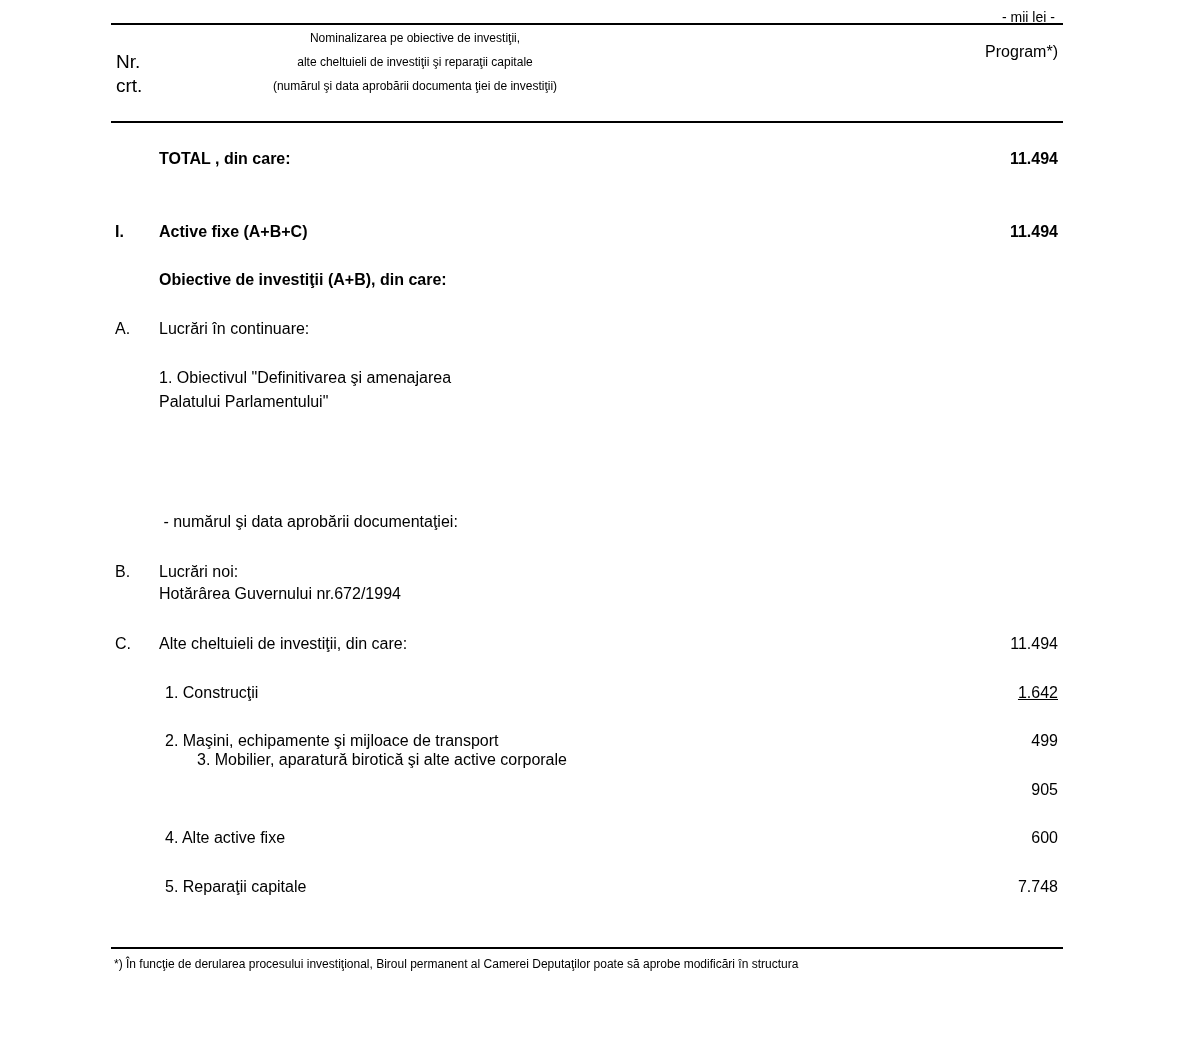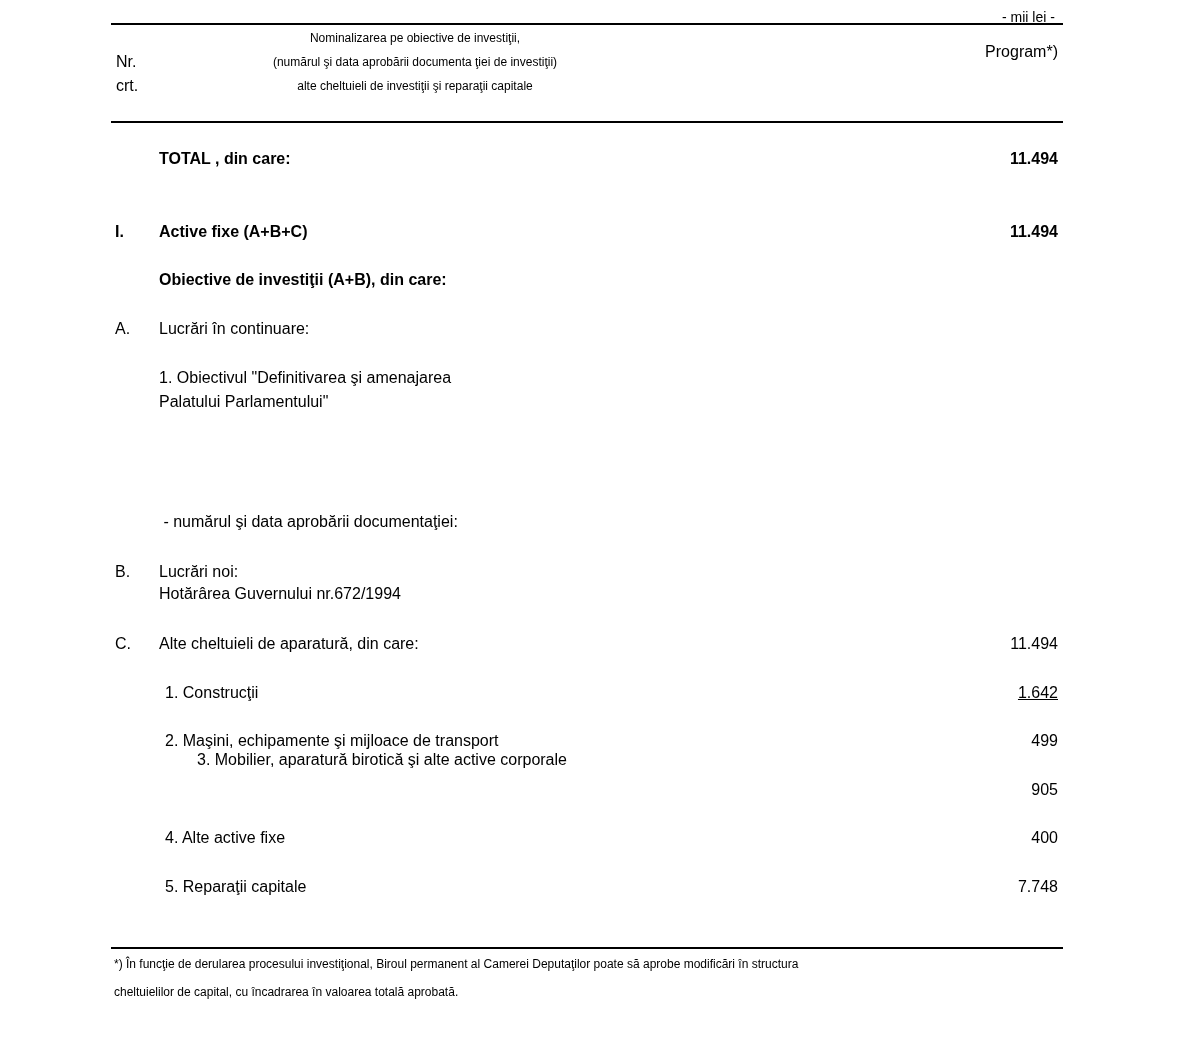--- a/index.html
+++ b/index.html
@@ -19,21 +19,21 @@
     .unit {
       left: 1002px; top: 9px; font-size: 14px;
     }
     .rule {
       position: absolute;
       left: 111px;
       width: 952px;
       height: 2px;
       background: #000;
     }
-    .hdr-text { font-size: 16px; line-height: 24px; }
+    .hdr-text { font-size: 19px; line-height: 24px; }
     .hdr-center {
       position: absolute;
       left: 180px;
       width: 470px;
       text-align: center;
       top: 26px;
       font-size: 12px;
       line-height: 24px;
     }
     .hdr-center div { white-space: nowrap; }
@@ -56,22 +56,22 @@
 <body>
 
 <div class="abs unit">- mii lei -</div>
 <div class="rule" style="top:23px;"></div>
 
 <div class="abs hdr-text" style="left:116px; top:50px;">Nr.</div>
 <div class="abs hdr-text" style="left:116px; top:74px;">crt.</div>
 
 <div class="hdr-center">
   <div>Nominalizarea pe obiective de investiţii,</div>
+  <div>alte cheltuieli de investiţii şi reparaţii capitale</div>
   <div>(numărul şi data aprobării documenta ţiei de investiţii)</div>
-  <div>alte cheltuieli de investiţii şi reparaţii capitale</div>
 </div>
 
 <div class="num" style="top:43px;text-align:right;">Program*)</div>
 
 <div class="rule" style="top:121px;"></div>
 
 <div class="abs row-label bold" style="left:159px; top:150px;">TOTAL , din care:</div>
 <div class="num bold" style="top:150px;">11.494</div>
 
 <div class="abs row-label bold" style="left:115px; top:223px;">I.</div>
@@ -90,35 +90,34 @@
 
 <div class="abs multiline" style="left:159px; top:462px; white-space:pre;">
   <div style="white-space:pre;"> - numărul şi data aprobării documentaţiei:</div>
   <div>Hotărârea Guvernului nr.672/1994</div>
 </div>
 
 <div class="abs row-label" style="left:115px; top:563px;">B.</div>
 <div class="abs row-label" style="left:159px; top:563px;">Lucrări noi:</div>
 
 <div class="abs row-label" style="left:115px; top:635px;">C.</div>
-<div class="abs row-label" style="left:159px; top:635px;">Alte cheltuieli de aparatură, din care:</div>
+<div class="abs row-label" style="left:159px; top:635px;">Alte cheltuieli de investiţii, din care:</div>
 <div class="num" style="top:635px;">11.494</div>
 
 <div class="abs row-label" style="left:165px; top:684px;">1. Construcţii</div>
 <div class="num" style="top:684px;text-decoration:underline;">1.642</div>
 
 <div class="abs row-label" style="left:165px; top:732px;">2. Maşini, echipamente şi mijloace de transport</div>
 <div class="num" style="top:732px;">499</div>
 
 <div class="abs row-label" style="left:165px; top:751px;margin-left:32px;">3. Mobilier, aparatură birotică şi alte active corporale</div>
 <div class="num" style="top:781px;">905</div>
 
 <div class="abs row-label" style="left:165px; top:829px;">4. Alte active fixe</div>
-<div class="num" style="top:829px;">400</div>
+<div class="num" style="top:829px;">600</div>
 
 <div class="abs row-label" style="left:165px; top:878px;">5. Reparaţii capitale</div>
 <div class="num" style="top:878px;">7.748</div>
 
 <div class="rule" style="top:947px;"></div>
 <div class="abs foot" style="left:114px; top:950px;">
   <div>*) În funcţie de derularea procesului investiţional, Biroul permanent al Camerei Deputaţilor poate să aprobe modificări în structura</div>
-  <div>cheltuielilor de capital, cu încadrarea în valoarea totală aprobată.</div>
 </div>
 
 </body></html>

